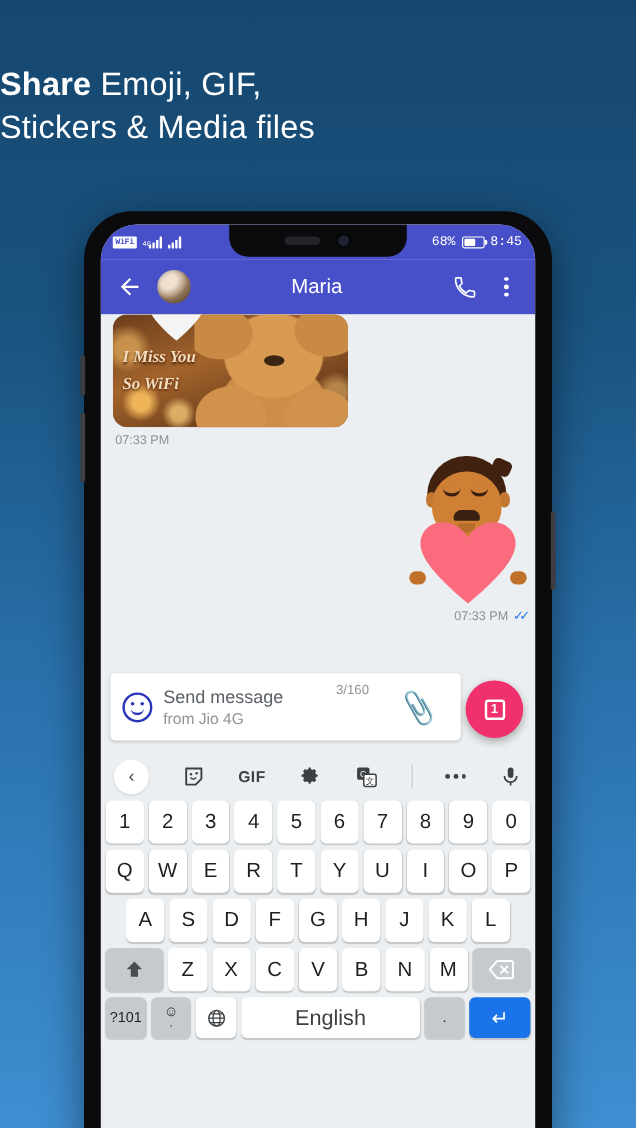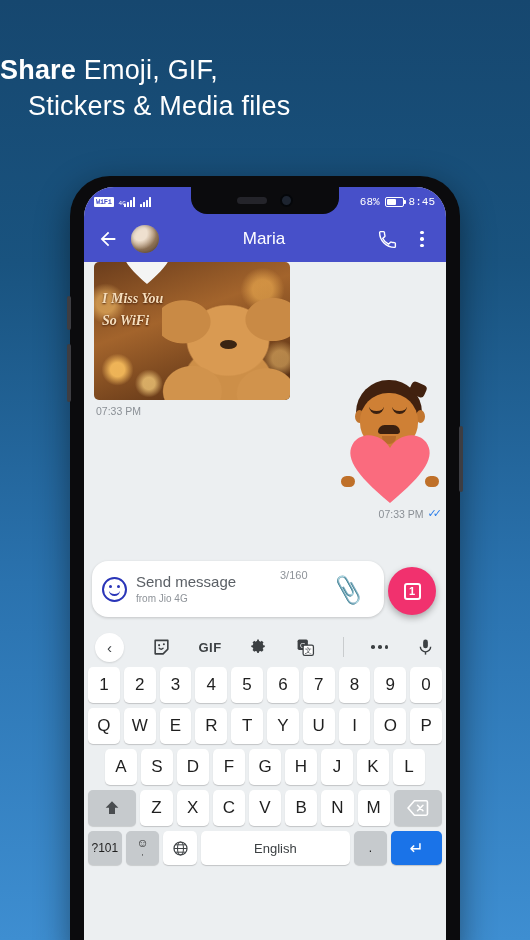--- a/index.html
+++ b/index.html
@@ -10,21 +10,21 @@
     position:relative;
   }
 
   
   .headline{
     position:absolute; top:52px; left:0; width:530px;
     text-align:left; color:#ffffff;
     font-size:27px; line-height:36px; letter-spacing:.2px;
   }
   .headline b{ font-weight:700; }
-  .headline .l2{ display:block;margin-left:28px; }
+  .headline .l2{ display:block; }
 
   
   .phone{
     position:absolute; left:70px; top:176px;
     width:390px; height:780px;
     background:#0b0b0d;
     border-radius:40px 40px 14px 14px;
     box-shadow:0 10px 34px rgba(0,0,0,.45);
   }
   .phone-inner{
@@ -88,21 +88,21 @@
     box-shadow:inset 0 0 4px rgba(0,0,0,.35);
   }
   .contact-name{ font-size:17px; font-weight:400; flex:1; margin-left:-6px; }
   .ab-icon{ width:24px;height:24px;display:flex;align-items:center;justify-content:center; }
   .dots3{ display:flex;flex-direction:column;gap:3px;align-items:center; }
   .dots3 i{ width:3.4px;height:3.4px;border-radius:50%;background:#fff;display:block; }
 
   
   .chat{ background:#eceff1; padding:0 10px; height:295px; position:relative; }
   .bubble-img{
-    width:196px;height:138px;border-radius:5px;margin-top:0;overflow:hidden;
+    width:196px;height:94px;border-radius:12px;margin-top:0;overflow:hidden;
     position:relative;
     background:
       radial-gradient(circle at 12% 78%,rgba(255,196,96,.85) 0 7px,rgba(255,196,96,0) 16px),
       radial-gradient(circle at 28% 88%,rgba(255,214,130,.7) 0 6px,rgba(255,214,130,0) 14px),
       radial-gradient(circle at 6% 30%,rgba(255,200,110,.55) 0 9px,rgba(255,200,110,0) 20px),
       radial-gradient(circle at 86% 20%,rgba(255,190,90,.5) 0 10px,rgba(255,190,90,0) 22px),
       radial-gradient(circle at 95% 70%,rgba(255,205,120,.5) 0 8px,rgba(255,205,120,0) 18px),
       linear-gradient(160deg,#6b3d1c 0%,#a3642c 40%,#49250f 100%);
   }
   .teddy{
@@ -158,32 +158,32 @@
   }
   .hand{position:absolute;width:14px;height:11px;background:#bf7029;border-radius:7px;top:96px;}
   .hand.l{left:-1px;} .hand.r{right:-1px;}
   .time-right{ font-size:10.5px;color:#8b9096;margin-top:3px;
                display:flex;align-items:center;justify-content:flex-end;gap:4px; }
   .ticks{ color:#2b7de9; font-size:11px; letter-spacing:-4px; }
 
   
   .inputwrap{ position:relative; height:70px; background:#eceff1; padding:4px 8px 0; }
   .inputbox{
-    background:#fff; border-radius:16px; height:56px; width:292px;
+    background:#fff; border-radius:4px; height:56px; width:292px;
     display:flex; align-items:center; padding:0 10px;
     box-shadow:0 1px 3px rgba(0,0,0,.18);
   }
   .smiley{ width:25px;height:25px;border:2.2px solid #2a35b8;border-radius:50%;
            position:relative;flex:none;margin-right:9px; }
   .smiley i{position:absolute;width:3.4px;height:3.4px;background:#2a35b8;border-radius:50%;top:6px;}
   .smiley i.a{left:5px;} .smiley i.b{right:5px;}
   .smiley u{position:absolute;left:5px;right:5px;top:10px;height:7px;
             border-bottom:2.4px solid #2a35b8;border-radius:0 0 10px 10px;}
   .ph-main{ font-size:15px;color:#5b6066; line-height:18px; }
-  .ph-sub{ font-size:10px;color:#8e9399; line-height:15px; }
+  .ph-sub{ font-size:13px;color:#8e9399; line-height:15px; }
   .counter{ position:absolute; left:196px; top:12px; font-size:11px;color:#8e9399; }
   .clip{ position:absolute; left:250px; top:20px; color:#3b45c4; font-size:24px;
          transform:rotate(12deg); }
   .fab{
     position:absolute; right:10px; top:10px; width:48px;height:48px;border-radius:50%;
     background:#f1316e; display:flex;align-items:center;justify-content:center;
     box-shadow:0 3px 7px rgba(0,0,0,.3);
   }
   .fab span{ width:17px;height:17px;border:2px solid #fff;border-radius:3px;
     display:flex;align-items:center;justify-content:center;color:#fff;font-size:11px;font-weight:700; }
@@ -204,21 +204,21 @@
 
   .krow{ display:flex; justify-content:center; gap:4px; margin-bottom:5px; }
   .key{
     background:#fff; border-radius:5px; height:36px; flex:1 0 0;
     display:flex;align-items:center;justify-content:center;
     font-size:17px;color:#1f1f1f; box-shadow:0 1px 1px rgba(0,0,0,.18);
   }
   .krow.letters2{ padding:0 17px; }
   .key.fn{ background:#c6cacd; box-shadow:0 1px 1px rgba(0,0,0,.15); }
   .key.wide{ flex:1.5 0 0; }
-  .key.space{ flex:4.4 0 0; font-size:13px; color:#3c4043; }
+  .key.space{ flex:4.4 0 0; font-size:18px; color:#3c4043; }
   .key.sml{ font-size:12px; }
   .key.enter{ background:#1a73e8; color:#fff; font-size:17px; flex:1.5 0 0;}
   .krow.bottom .key{ height:34px; }
   .key .sub{ font-size:8px; display:block; margin-top:-2px; }
 </style>
 </head>
 <body>
 
 <div class="headline">
   <span><b>Share</b><span> Emoji, GIF,</span></span>

